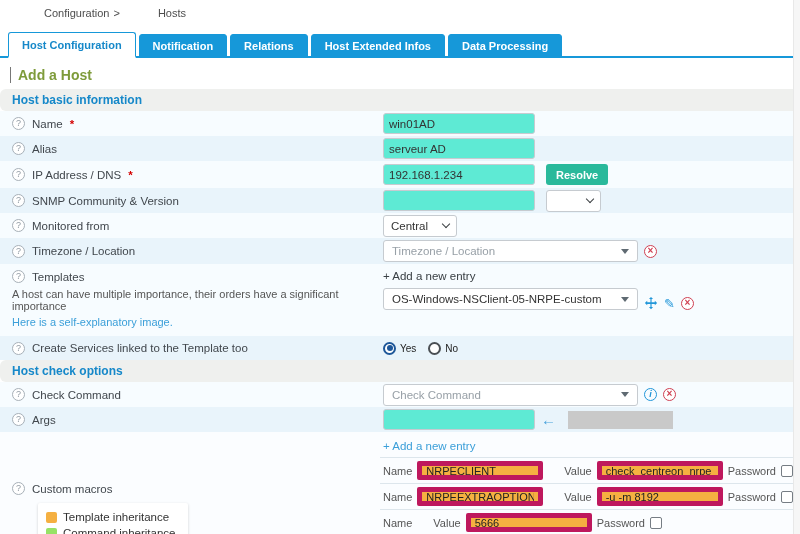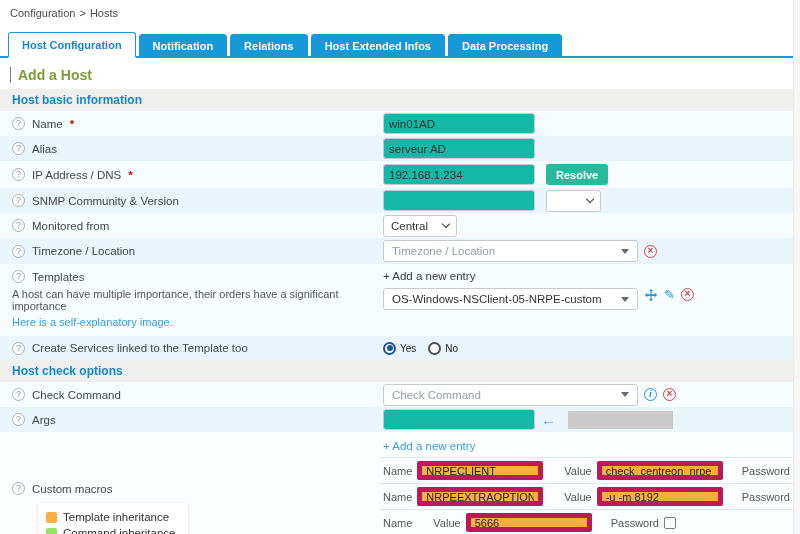--- a/index.html
+++ b/index.html
@@ -2,53 +2,53 @@
 <html><head>
 <meta charset="utf-8">
 <style>
   * { margin:0; padding:0; box-sizing:border-box; }
   html,body { width:800px; height:534px; background:#fff; overflow:hidden;
     font-family:"Liberation Sans","DejaVu Sans",sans-serif; color:#44494e; }
   .page { position:relative; width:800px; height:534px; }
 
   
   .breadcrumb { padding:7px 0 0 10px; height:24px; font-size:11px; color:#4d4d4d; }
-  .breadcrumb a { color:#4d4d4d; text-decoration:none; }
+  .breadcrumb a { color:#4d4d4d; text-decoration:none;margin-left:34px; }
   .breadcrumb .sep { margin:0 4px; }
 
   
   .tabbar { display:flex; align-items:flex-end; padding-left:8px; margin-top:8px;
     border-bottom:2px solid #1698d9; height:26px; }
   .tab { height:24px; line-height:23px; padding:0 13px; font-size:11px; font-weight:600;
     background:#1698d9; color:#fff; border-radius:3px 3px 0 0; margin-right:3px;
     border:1px solid #1698d9; cursor:pointer; margin-bottom:-2px; }
   .tab.active { background:#fff; color:#1688c9; border:1px solid #1698d9; border-bottom:2px solid #fff; height:26px; line-height:24px; }
 
   
   .title { margin:9px 0 6px 10px; font-size:14px; font-weight:600; color:#7e9b3a;
     border-left:1px solid #777; padding-left:7px; line-height:16px; }
 
   
   .sechead { height:22px; line-height:22px; background:#eff0ee; color:#1688c9;
-    font-size:12px; font-weight:600; padding-left:12px; }
+    font-size:12px; font-weight:600; padding-left:12px;border-radius:6px; }
 
   
   .frow { display:flex; min-height:25px; align-items:center; }
   .bg-a { background:#f7fcff; }
   .bg-b { background:#e9f4fb; }
   .fl { width:380px; padding-left:12px; display:flex; align-items:center; gap:7px; flex-shrink:0; }
   .fv { flex:1; display:flex; align-items:center; gap:6px; padding-left:3px; padding-right:14px; }
   .lbl { font-size:11.5px; color:#41474d; }
   .req { color:#d40000; font-size:11.5px; font-weight:bold; }
   .help { width:13px; height:13px; border:1px solid #a7b0b8; border-radius:50%; color:#8f99a2;
     font-size:9px; line-height:11px; text-align:center; flex-shrink:0; cursor:pointer; background:#fff; }
 
   
   .ti { width:152px; height:21px; border:1px solid #c6cbd0; border-radius:3px; padding:0 5px;
-    font-size:11.5px; color:#333; font-family:inherit; background:#14b8a6; }
+    font-size:11.5px; color:#333; font-family:inherit; background:#5eead4; }
   .combobox { width:255px; height:22px; border:1px solid #c6cbd0; border-radius:3px; background:#fff;
     display:flex; align-items:center; padding:0 8px; font-size:11.5px; cursor:pointer; }
   .combobox .val { flex:1; color:#333; white-space:nowrap; overflow:hidden; }
   .combobox .val.ph { color:#98a0a7; }
   .caret { width:0; height:0; border-left:4px solid transparent; border-right:4px solid transparent;
     border-top:5px solid #5f6a72; margin-left:6px; }
   .smallsel { width:55px; height:22px; border:1px solid #c6cbd0; border-radius:3px; background:#fff;
     display:flex; align-items:center; justify-content:space-between; padding:0 7px; font-size:11.5px; color:#333; cursor:pointer; }
   .chev { width:6px; height:6px; border-right:1.5px solid #3c4043; border-bottom:1.5px solid #3c4043;
     transform:rotate(45deg); margin-top:-3px; flex-shrink:0; }
@@ -67,21 +67,21 @@
   .cbx { width:12px; height:12px; border:1.5px solid #767d84; border-radius:2px; background:#fff; cursor:pointer; flex-shrink:0; }
 
   
   .row-templates { align-items:flex-start; padding:4px 0 6px; }
   .row-templates .fl { display:block; padding-top:2px; }
   .tpl-head { display:flex; align-items:center; gap:7px; }
   .tpl-note { font-size:11px; color:#555; margin:5px 0 0 0; }
   .tpl-link { font-size:11px; color:#3b9fd9; text-decoration:none; display:inline-block; margin-top:2px; cursor:pointer; }
   .tpl-right { display:block; }
   .tpl-add { font-size:11.5px; color:#3a4045; margin:2px 0 6px; cursor:pointer; }
-  .tpl-selrow { display:flex; align-items:flex-start; gap:6px; }
+  .tpl-selrow { display:flex; align-items:flex-end; gap:6px; }
 
   
   .radio-group { display:flex; align-items:center; gap:12px; }
   .radio-opt { display:flex; align-items:center; gap:4px; font-size:10px; color:#222; cursor:pointer; }
   .radio { width:13px; height:13px; border:2px solid #1e5799; border-radius:50%; display:flex; align-items:center; justify-content:center; background:#fff; }
   .radio.checked::after { content:""; width:6px; height:6px; border-radius:50%; background:#1e5799; }
   .radio.un { border-color:#4a4f54; }
 
   
   .graybox { width:105px; height:18px; background:#c9c9c9; margin-left:6px; }
@@ -102,21 +102,21 @@
   .sw { width:11px; height:11px; border-radius:2px; flex-shrink:0; }
   .sw-orange { background:#f5b041; }
   .sw-green { background:#97e266; }
 
   .mac-right { flex:1; padding-right:10px; }
   .mrow { display:flex; align-items:center; height:26px; border-bottom:1px solid #dde6ec; gap:5px; padding-left:3px; }
   .mlab { font-size:11px; color:#555; flex-shrink:0; }
   .oi { width:126px; height:19px; background:#f5b041; border:5px solid #be185d; border-radius:2px;
     font-size:11px; color:#222; padding:0 4px; font-family:inherit; }
   .mval { margin-left:16px; }
-  .mpass { margin-left:14px; }
+  .mpass { margin-left:0; }
 
   
   .scrollbar { position:absolute; right:0; top:0; width:7px; height:534px; background:#f6f6f6; border-left:1px solid #e8e8e8; }
 </style>
 </head>
 <body>
 
 <div class="page">
 
   <div class="breadcrumb">

